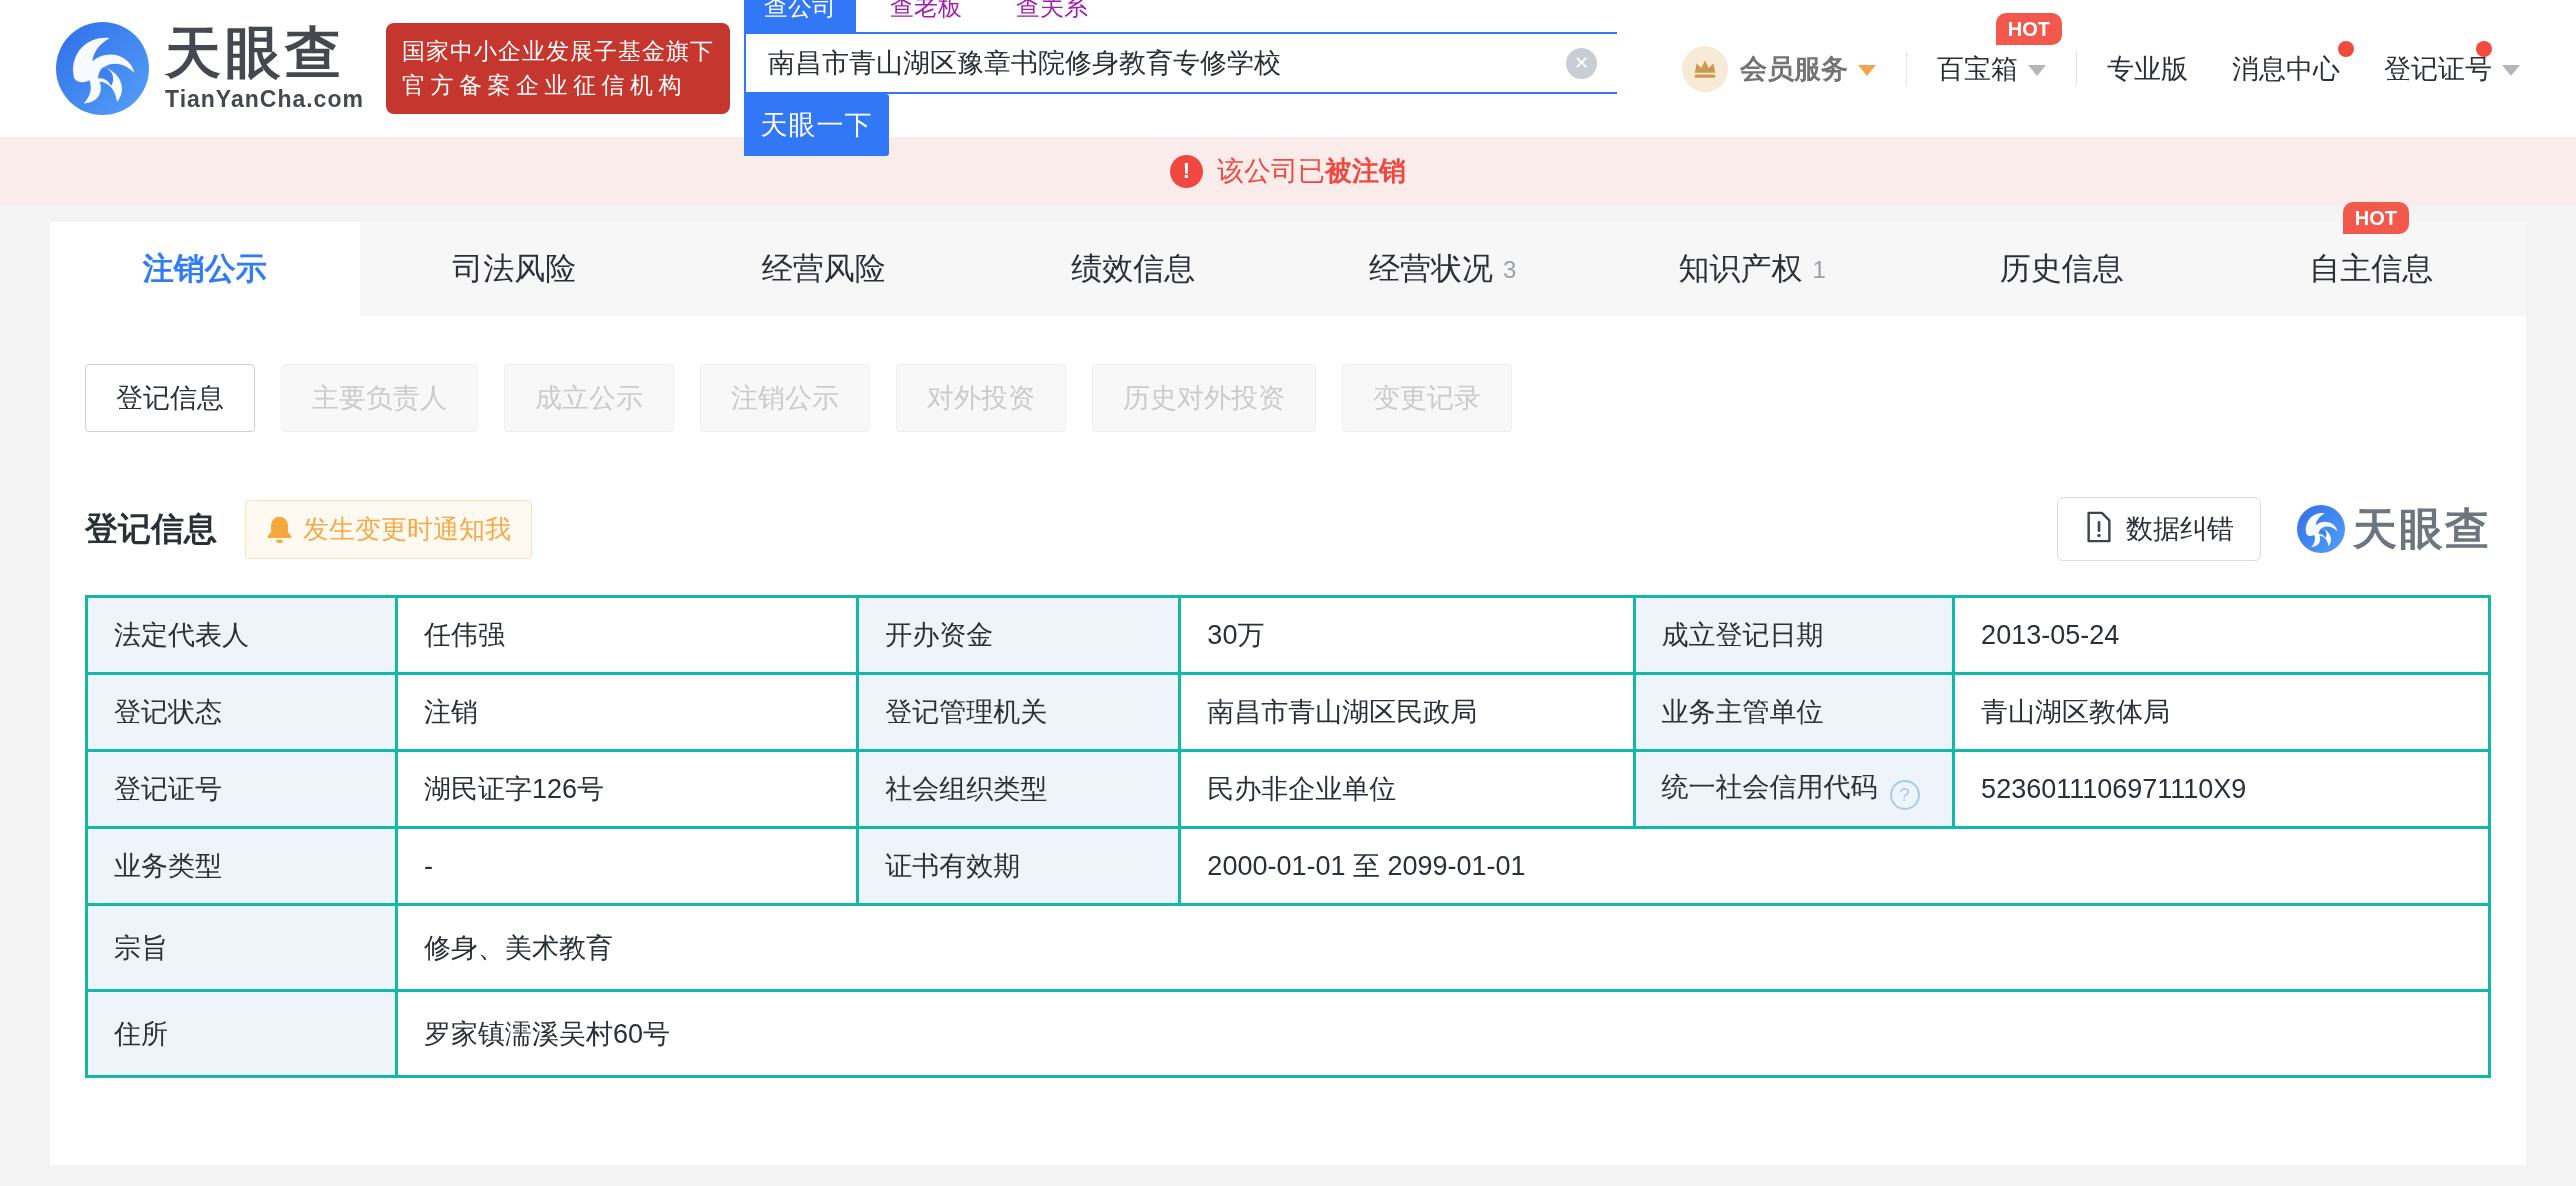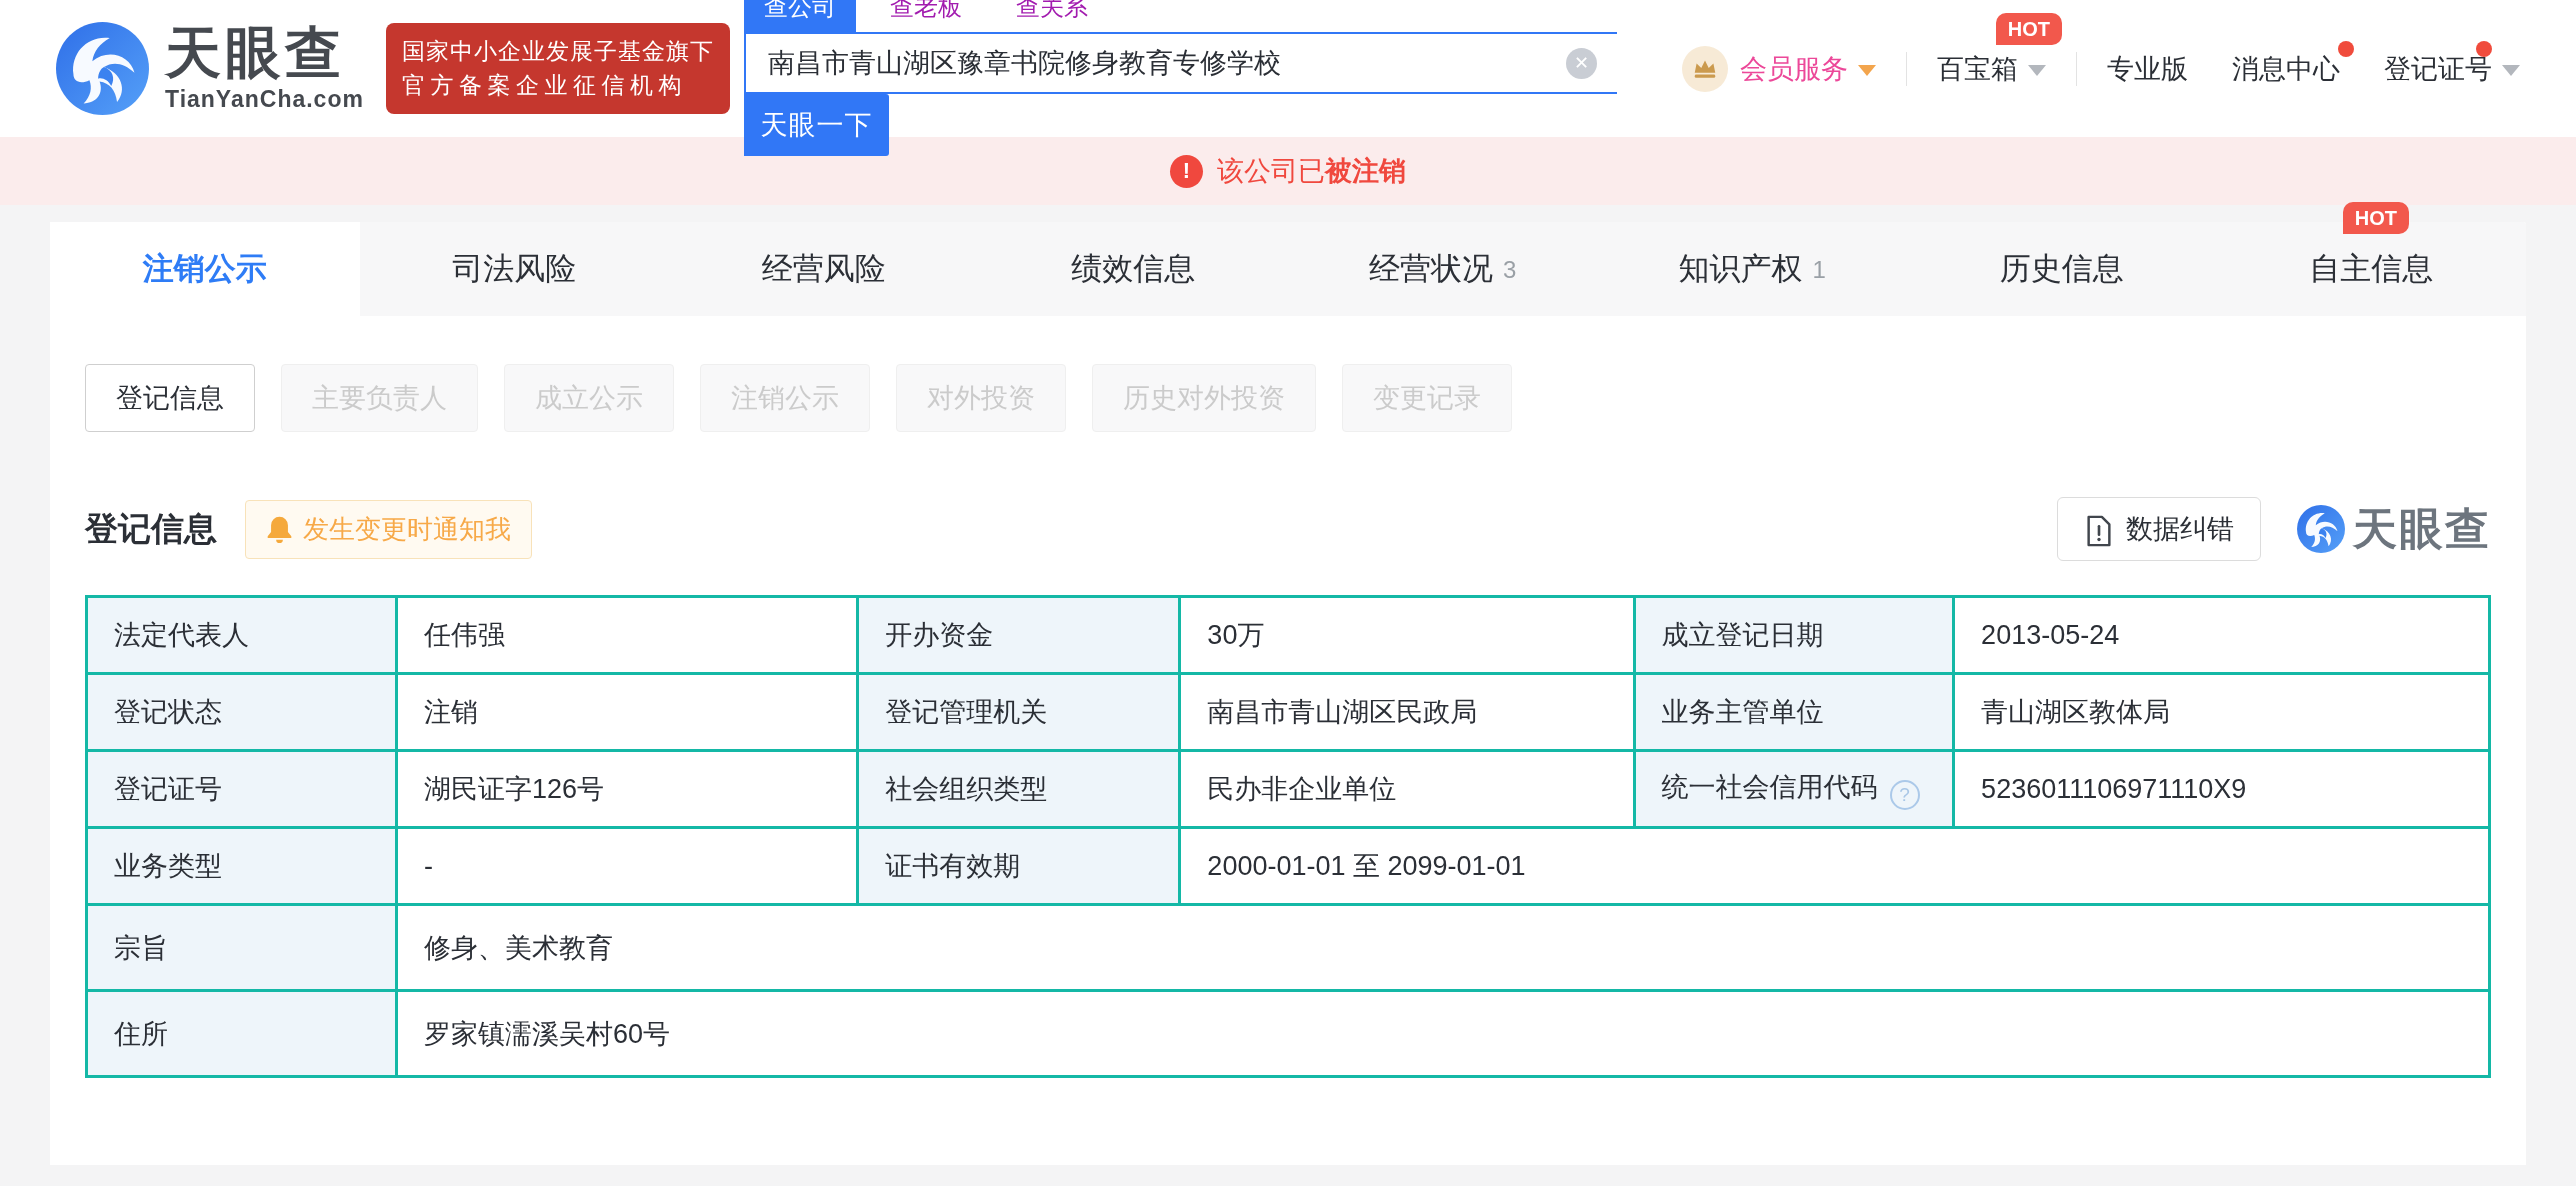--- a/index.html
+++ b/index.html
@@ -55,21 +55,21 @@
     font-size: 27px; border: none; cursor: pointer; font-family: inherit;
     border-radius: 0 3px 3px 0; letter-spacing: 1px;
   }
   
   .header-nav { margin-left: auto; display: flex; align-items: center; }
   .nav-item { display: flex; align-items: center; cursor: pointer; position: relative; font-size: 27px; color: #2b2f36; }
   .crown-circle {
     width: 46px; height: 46px; border-radius: 50%; background: #f7ead6;
     display: flex; align-items: center; justify-content: center; margin-right: 12px;
   }
-  .vip-label { color: #ec4899; font-weight: 400; }
+  .vip-label { color: #737373; font-weight: 700; }
   .caret { width: 0; height: 0; border-left: 9px solid transparent; border-right: 9px solid transparent; border-top: 11px solid #b3b7bd; margin-left: 10px; margin-top: 4px; }
   .caret.orange { border-top-color: #f3a54d; }
   .nav-divider { width: 1px; height: 34px; background: #e3e3e3; margin: 0 30px; }
   .nav-gap { width: 44px; }
   .hot-badge {
     position: absolute; top: -38px; right: -16px;
     background: #f2584c; color: #fff; font-size: 20px; font-weight: 700;
     padding: 4px 12px; border-radius: 10px 10px 10px 0; line-height: 1.2;
   }
   .red-dot { position: absolute; top: -10px; right: -14px; width: 16px; height: 16px; background: #f04b3c; border-radius: 50%; }
@@ -109,21 +109,21 @@
   .section-row { margin-top: 65px; display: flex; align-items: center; }
   .section-title { font-size: 33px; font-weight: 700; color: #2b2f36; }
   .notify-btn {
     margin-left: 28px; display: flex; align-items: center; cursor: pointer;
     background: #fffaf1; border: 1px solid #f8e2b9; border-radius: 4px;
     padding: 11px 20px; color: #f7a948; font-size: 26px;
   }
   .notify-btn svg { margin-right: 10px; }
   .section-right { margin-left: auto; display: flex; align-items: center; }
   .correction-btn {
-    display: flex; align-items: flex-end; cursor: pointer; background: #fff;
+    display: flex; align-items: flex-start; cursor: pointer; background: #fff;
     border: 1px solid #dcdcdc; border-radius: 6px; padding: 13px 26px;
     font-size: 27px; color: #2b2f36;
   }
   .correction-btn svg { margin-right: 12px; }
   .watermark { display: flex; align-items: center; margin-left: 36px; }
   .watermark .logo-swirl { width: 48px; height: 48px; }
   .watermark-text { font-size: 44px; font-weight: 800; color: #6d757e; margin-left: 8px; letter-spacing: 2px; }
   
   .info-table { width: 100%; border-collapse: collapse; margin-top: 34px; table-layout: fixed; }
   .info-table td {

